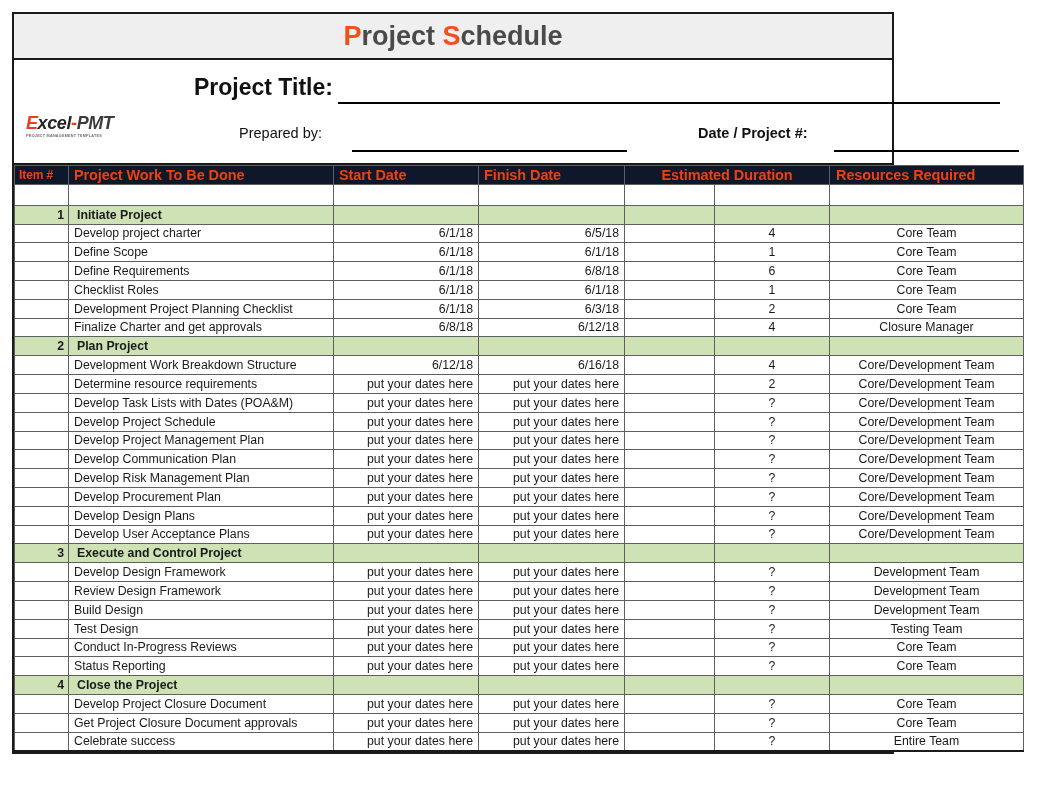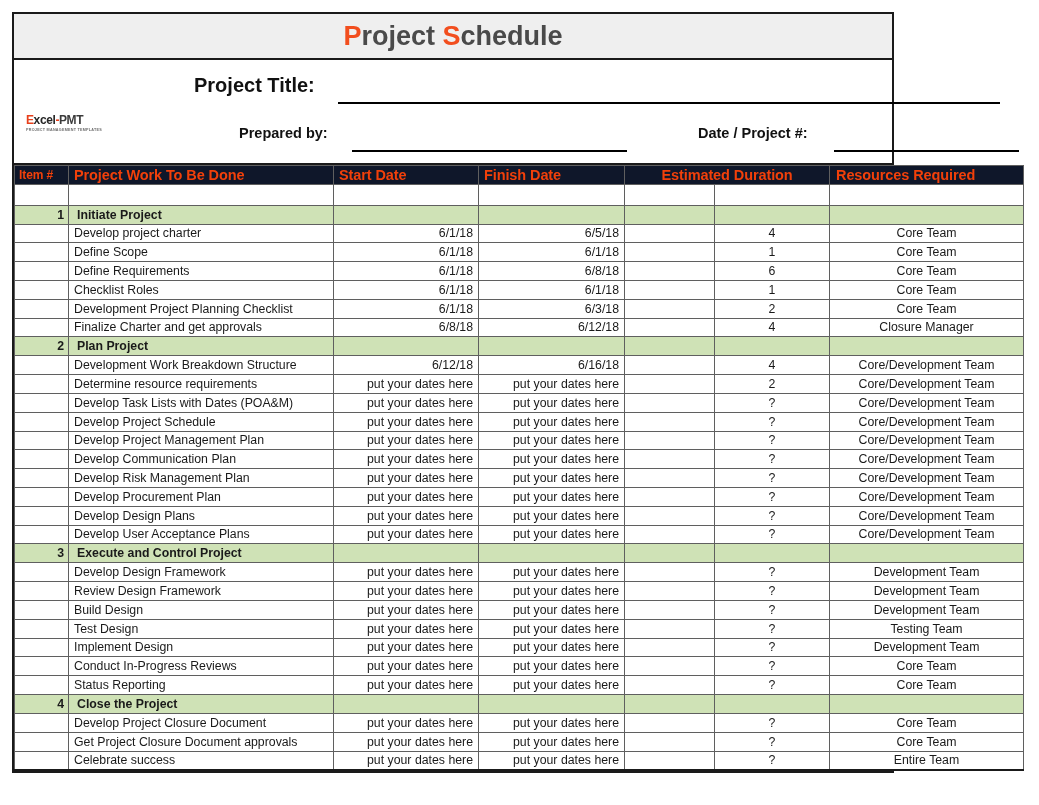--- a/index.html
+++ b/index.html
@@ -66,25 +66,26 @@
   .logo {
     position: absolute;
     left: 12px;
     top: 54px;
     width: 108px;
     text-align: left;
     line-height: 1;
     user-select: none;
   }
   .logo-main {
-    font-size: 12px;
+    font-size: 18px;
     font-weight: bold;
     color: #262626;
     letter-spacing: -0.4px;
     white-space: nowrap;
+    font-style: italic;
   }
   .logo-main .lg-e {
     color: #e8401c;
   }
   .logo-main .lg-xcel {
     color: #262626;
   }
   .logo-main .lg-dash {
     color: #e8401c;
   }
@@ -98,39 +99,39 @@
     color: #6d6d6d;
     letter-spacing: 0.25px;
     white-space: nowrap;
     transform: scaleX(0.96);
     transform-origin: left center;
   }
   .lbl-project-title {
     position: absolute;
     left: 180px;
     top: 14px;
-    font-size: 20px;
+    font-size: 23px;
     font-weight: bold;
     color: #111111;
     white-space: nowrap;
   }
   .line-project-title {
     position: absolute;
     left: 324px;
     top: 42px;
     width: 662px;
     border-bottom: 2px solid #000000;
   }
 
   .lbl-prepared {
     position: absolute;
     left: 225px;
     top: 65px;
     font-size: 14.5px;
-    font-weight: bold;
+    font-weight: normal;
     color: #111111;
     white-space: nowrap;
   }
   .line-prepared {
     position: absolute;
     left: 338px;
     top: 90px;
     width: 275px;
     border-bottom: 2px solid #000000;
   }
@@ -498,29 +499,20 @@
             <td class="c-num"></td>
             <td class="c-name">Test Design</td>
             <td class="c-date">put your dates here</td>
             <td class="c-date">put your dates here</td>
             <td class="c-gapcell"></td>
             <td class="c-durval">?</td>
             <td class="c-resval">Testing Team</td>
           </tr>
           <tr class="task">
             <td class="c-num"></td>
-            <td class="c-name">Implement Design</td>
-            <td class="c-date">put your dates here</td>
-            <td class="c-date">put your dates here</td>
-            <td class="c-gapcell"></td>
-            <td class="c-durval">?</td>
-            <td class="c-resval">Development Team</td>
-          </tr>
-          <tr class="task">
-            <td class="c-num"></td>
             <td class="c-name">Conduct In-Progress Reviews</td>
             <td class="c-date">put your dates here</td>
             <td class="c-date">put your dates here</td>
             <td class="c-gapcell"></td>
             <td class="c-durval">?</td>
             <td class="c-resval">Core Team</td>
           </tr>
           <tr class="task">
             <td class="c-num"></td>
             <td class="c-name">Status Reporting</td>

